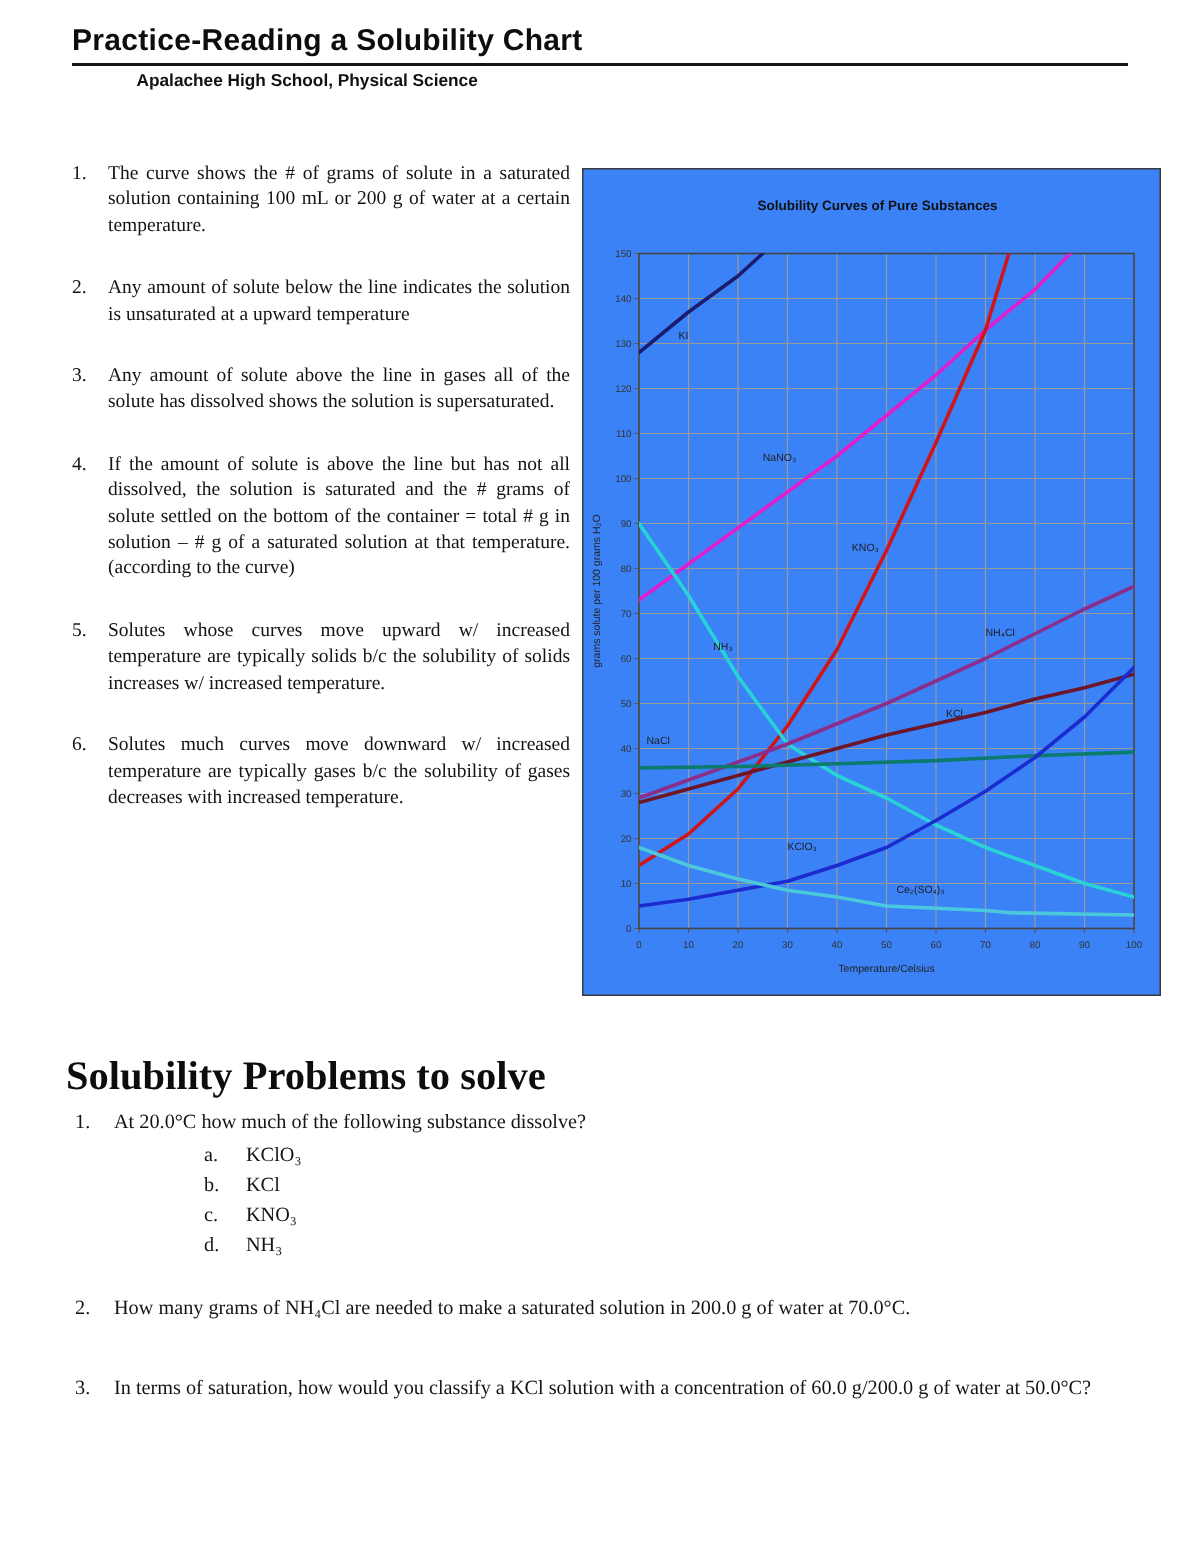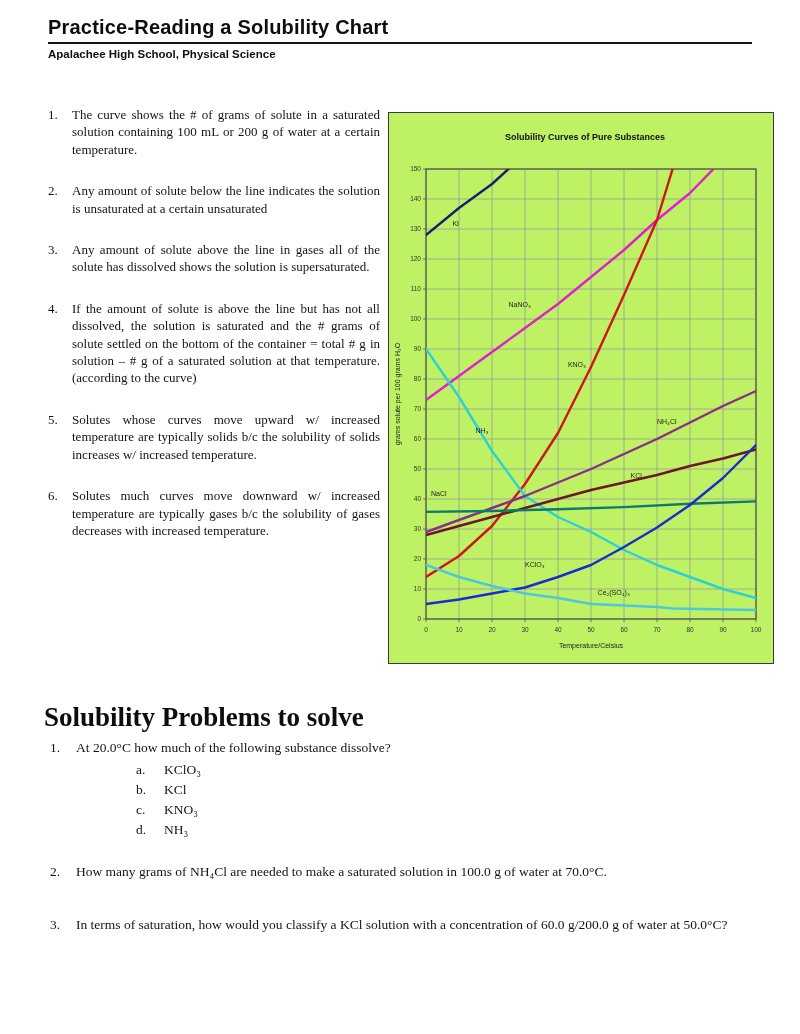--- a/index.html
+++ b/index.html
@@ -1,27 +1,27 @@
 <!DOCTYPE html>
 <html><head>
 <meta charset="utf-8">
 <style>
   html,body{margin:0;padding:0;background:#ffffff;}
   .page{position:relative;width:800px;height:1034px;background:#fff;color:#1a1a1a;
         font-family:"Liberation Serif",serif;overflow:hidden;}
   .hdr{position:absolute;left:48px;top:16px;width:706px;font-family:"Liberation Sans",sans-serif;}
   .title{font-size:20px;font-weight:bold;letter-spacing:.2px;margin:0;color:#0d0d0d;}
   .rule{border:0;border-top:2px solid #161616;margin:3px 0 4px 0;width:704px;}
-  .sub{font-size:11.5px;font-weight:bold;color:#111;}
+  .sub{font-size:11.5px;font-weight:bold;color:#111;margin-left:43px;}
   .notes{position:absolute;left:48px;top:106px;width:332px;}
   .note{display:flex;font-size:13px;line-height:1.34;margin-bottom:24px;color:#141414;}
   .note .n{flex:0 0 24px;}
   .note .t{flex:1;text-align:justify;}
   .chart{position:absolute;left:388px;top:112px;width:384px;height:550px;
-         border:1px solid #3a3a3a;background:#bef264;}
+         border:1px solid #3a3a3a;background:#3b82f6;}
   .chart svg{display:block;font-family:"Liberation Sans",sans-serif;}
   .problems{position:absolute;left:44px;top:702px;width:716px;}
   .ph{font-size:27px;font-weight:bold;margin:0 0 6px 0;color:#0d0d0d;}
   .prob{display:flex;font-size:13.5px;line-height:1.3;color:#141414;}
   .prob .n{flex:0 0 26px;padding-left:6px;}
   .prob .t{flex:1;}
   .subitems{margin:3px 0 0 92px;}
   .subitem{display:flex;font-size:13.5px;line-height:1.5;color:#141414;}
   .subitem .l{flex:0 0 28px;}
   .gap22{margin-top:22px;}
@@ -38,21 +38,21 @@
     <div class="sub">Apalachee High School, Physical Science</div>
   </div>
 
   <div class="notes">
     <div class="note">
       <span class="n">1.</span>
       <span class="t">The curve shows the # of grams of solute in a saturated solution containing 100 mL or 200 g of water at a certain temperature.</span>
     </div>
     <div class="note">
       <span class="n">2.</span>
-      <span class="t">Any amount of solute below the line indicates the solution is unsaturated at a certain unsaturated</span>
+      <span class="t">Any amount of solute below the line indicates the solution is unsaturated at a upward temperature</span>
     </div>
     <div class="note">
       <span class="n">3.</span>
       <span class="t">Any amount of solute above the line in gases all of the solute has dissolved shows the solution is supersaturated.</span>
     </div>
     <div class="note">
       <span class="n">4.</span>
       <span class="t">If the amount of solute is above the line but has not all dissolved, the solution is saturated and the # grams of solute settled on the bottom of the container = total # g in solution – # g of a saturated solution at that temperature. (according to the curve)</span>
     </div>
     <div class="note">
@@ -199,21 +199,21 @@
         <span>KNO₃</span>
       </div>
       <div class="subitem">
         <span class="l">d.</span>
         <span>NH₃</span>
       </div>
     </div>
 
     <div class="prob gap22">
       <span class="n">2.</span>
-      <span class="t">How many grams of NH₄Cl are needed to make a saturated solution in 100.0 g of water at 70.0°C.</span>
+      <span class="t">How many grams of NH₄Cl are needed to make a saturated solution in 200.0 g of water at 70.0°C.</span>
     </div>
 
     <div class="prob gap34">
       <span class="n">3.</span>
       <span class="t">In terms of saturation, how would you classify a KCl solution with a concentration of 60.0 g/200.0 g of water at 50.0°C?</span>
     </div>
   </div>
 
 </div>
 

